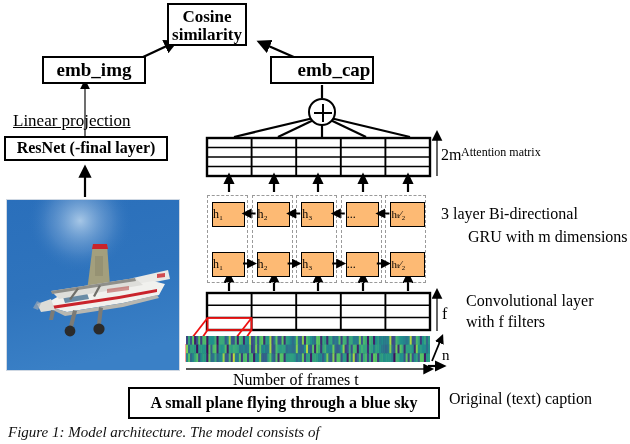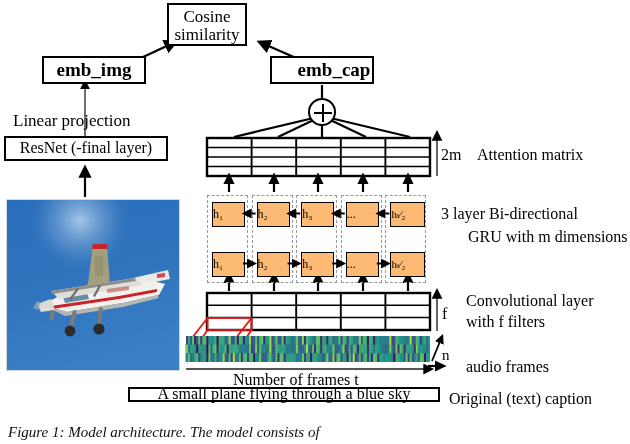--- a/index.html
+++ b/index.html
@@ -17,20 +17,21 @@
   .abs { position: absolute; box-sizing: border-box; }
 
   
   .node {
     border: 2px solid #000;
     background: #fff;
     display: flex; align-items: center; justify-content: center;
     text-align: center;
     line-height: 1.05;
     white-space: nowrap;
+    font-weight: bold;
   }
   .node.bold { font-weight: bold; }
   .node.two-line { white-space: normal; display: block; }
   .node.two-line span { display: block; }
 
   
   svg.overlay {
     position: absolute; left: 0; top: 0;
     width: 630px; height: 444px;
     overflow: visible;
@@ -203,36 +204,35 @@
 
   <div class="abs" style="left:308px; top:98px; width:28px; height:28px; border:2.2px solid #000; border-radius:50%; background:#fff;">
     <div class="abs" style="left:0; top:0; right:0; bottom:0;">
       <div class="abs" style="left:4px; top:11.5px; width:18px; height:2.4px; background:#000;"></div>
       <div class="abs" style="left:11.5px; top:4px; width:2.4px; height:18px; background:#000;"></div>
     </div>
   </div>
 
   <div class="node abs" style="left:4px; top:136px; width:164px; height:25px; font-size:16px;">ResNet (-final layer)</div>
 
-  <div class="node abs" style="left:128px; top:387px; width:312px; height:15px; font-size:16px;">A small plane flying through a blue sky</div>
-
-  <div class="label" style="left:13px; top:111px; font-size:17px;">Linear projection</div>
+  <div class="node abs" style="left:128px; top:387px; width:312px; height:32px; font-size:16px;">A small plane flying through a blue sky</div>
+
+  <div class="label" style="left:13px; top:111px; font-size:17px;text-decoration:underline;">Linear projection</div>
 
   <div class="label" style="left:441px; top:146px; font-size:16px;">2m</div>
-  <div class="label" style="left:477px; top:146px; font-size:16px;">Attention matrix</div>
+  <div class="label" style="left:461px; top:146px; font-size:12px;">Attention matrix</div>
 
   <div class="label" style="left:441px; top:205px; font-size:16px;">3 layer Bi-directional</div>
   <div class="label" style="left:441px; top:228px; font-size:16px;margin-left:27px;">GRU with m dimensions</div>
 
   <div class="label" style="left:442px; top:305px; font-size:16px;">f</div>
   <div class="label" style="left:466px; top:313px; font-size:16px;">with f filters</div>
   <div class="label" style="left:466px; top:292px; font-size:16px;">Convolutional layer</div>
 
   <div class="label" style="left:442px; top:347px; font-size:15px;">n</div>
-  <div class="label" style="left:466px; top:358px; font-size:16px;">audio frames</div>
 
   <div class="label" style="left:233px; top:371px; font-size:16px;">Number of frames t</div>
 
   <div class="label" style="left:449px; top:390px; font-size:16px;">Original (text) caption</div>
 
   <div class="abs" style="left:206px; top:195px; width:226px; height:88px;">
 
     <div class="abs gru-group" style="left:1px; top:0; width:41px; height:88px;">
       <div class="abs hbox" style="left:4px; top:6px; width:33px; height:25px;">
           <span>h₁</span>

